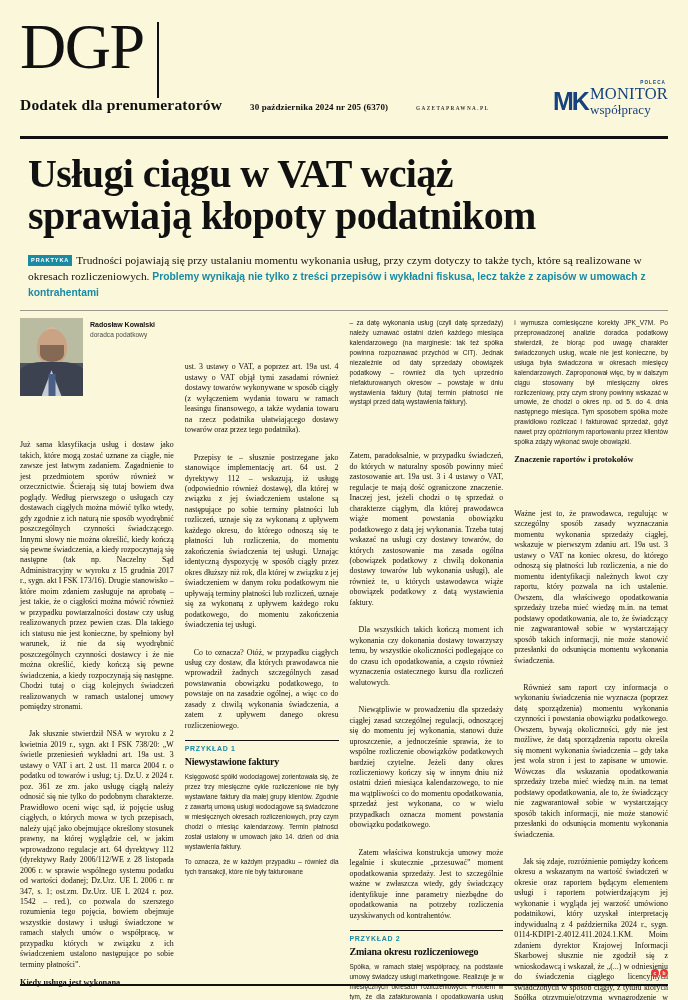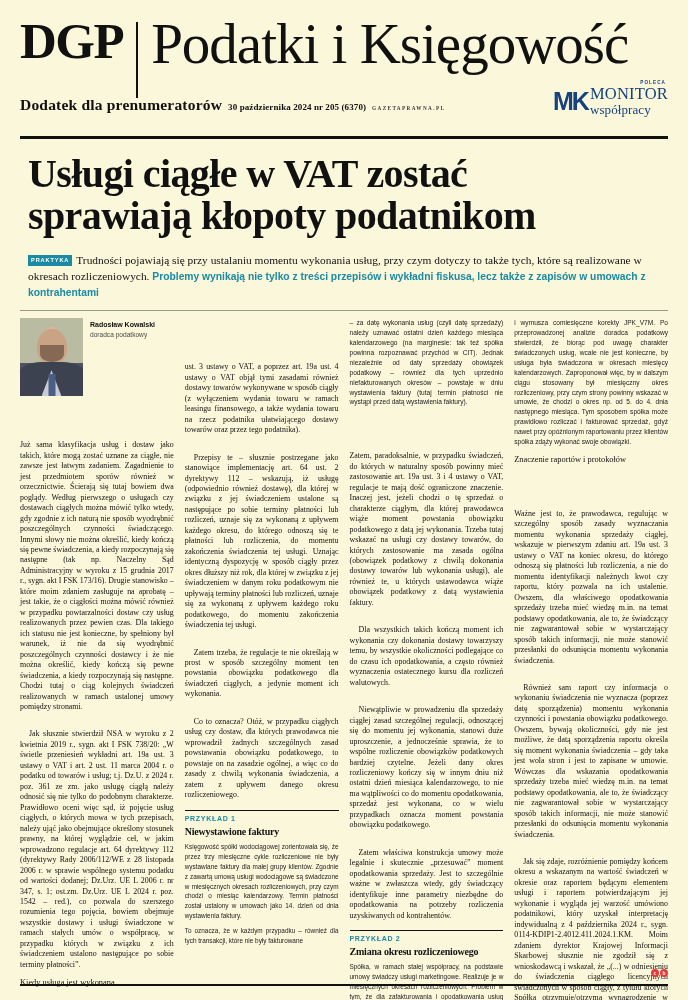--- a/index.html
+++ b/index.html
@@ -20,35 +20,35 @@
   }
 
   
   .masthead{position:relative;height:112px;}
   .mast-title{
     display:flex;align-items:flex-start;
     font-family:"Liberation Serif", serif;
     line-height:.92;
   }
   .mast-dgp{
-    font-size:51px;font-weight:700;letter-spacing:-1.5px;
+    font-size:64px;font-weight:400;letter-spacing:-1.5px;
     font-family:"Liberation Serif", serif;
   }
   .mast-rule{
     width:2px;background:#111;
     margin:4px 13px 0 13px;
     height:76px;
   }
   .mast-name{
     font-size:57px;font-weight:400;letter-spacing:-1px;
     font-family:"Liberation Serif", serif;
   }
   .mast-sub{
     position:absolute;left:0;top:78px;
-    display:flex;align-items:baseline;gap:6px;
+    display:flex;align-items:baseline;gap:28px;
   }
   .mast-sub-main{font-size:15.5px;font-weight:700;letter-spacing:.2px;}
   .mast-date{font-size:9px;font-weight:700;letter-spacing:.1px;}
   .mast-site{font-size:5.2px;font-weight:700;letter-spacing:1.4px;color:#3b3b3b;text-transform:uppercase;}
 
   
   .mk-block{
     position:absolute;right:0;top:62px;
     text-align:right;
     margin-left:21px;
@@ -170,21 +170,21 @@
     font-family:"Liberation Sans", sans-serif;
     font-size:6.6px;line-height:1.5;
     text-align:justify;margin:0;
     color:#222;
     hyphens:auto;
   }
   .body-serif p + p{margin-top:17px;}
 
   .subhead{
     font-family:"Liberation Serif", serif;
-    font-size:8.4px;font-weight:400;
+    font-size:8.4px;font-weight:700;
     margin:8px 0 3px 0;line-height:1.2;
   }
 
   
   .example{
     border-top:1.6px solid #111;
     padding-top:4px;margin-top:9px;
   }
   .ex-kicker{
     font-family:"Liberation Sans", sans-serif;
@@ -224,21 +224,20 @@
 </style>
 </head>
 <body>
 
 <div class="page">
 
   <div class="masthead">
     <div class="mast-title">
       <span class="mast-dgp">DGP</span>
       <span class="mast-rule"></span>
-      <span class="mast-name">Podatki i Księgowość</span>
     </div>
 
     <div class="mast-sub">
       <span class="mast-sub-main">Dodatek dla prenumeratorów</span>
       <span class="mast-date">30 października 2024 nr 205 (6370)</span>
       <span class="mast-site">GAZETAPRAWNA.PL</span>
     </div>
 
     <div class="mk-block">
       <div class="mk-poleca">POLECA</div>
@@ -248,21 +247,21 @@
           <div class="mk-w1">MONITOR</div>
           <div class="mk-w2">współpracy</div>
         </span>
       </div>
     </div>
   </div>
 
   <div class="rule-thick"></div>
 
   <h1 class="headline">
-    <span>Usługi ciągłe w VAT zostać</span><br>
+    <span>Usługi ciągu w VAT wciąż</span><br>
     <span>sprawiają kłopoty podatnikom</span>
   </h1>
 
   <div class="lead">
     <span class="tag">PRAKTYKA</span><span>Trudności pojawiają się przy ustalaniu momentu wykonania usług, przy czym dotyczy to także tych, które są realizowane w okresach rozliczeniowych.</span>
     <span class="lead-hi">Problemy wynikają nie tylko z treści przepisów i wykładni fiskusa, lecz także z zapisów w umowach z kontrahentami</span>
   </div>
 
   <div class="rule-thin"></div>
 
@@ -291,21 +290,20 @@
       <div class="subhead">Kiedy usługa jest wykonana</div>
       <div class="body-serif">
         <p class="noind">Wykazanie, że dane świadczenie ma charakter ciągły i jest realizowane w ustalonych przez strony okresach rozliczeniowych, jest istotne przy identyfikacji momentu wykonania. Związane jest to z tym, że prawodawca zdefiniował moment wykonania takich usług w art. 19a</p>
       </div>
     </div>
 
     <div class="col">
       <div class="body-serif">
         <p class="noind">ust. 3 ustawy o VAT, a poprzez art. 19a ust. 4 ustawy o VAT objął tymi zasadami również dostawy towarów wykonywane w sposób ciągły (z wyłączeniem wydania towaru w ramach leasingu finansowego, a także wydania towaru na rzecz podatnika ułatwiającego dostawy towarów oraz przez tego podatnika).</p>
         <p>Przepisy te – słusznie postrzegane jako stanowiące implementację art. 64 ust. 2 dyrektywy 112 – wskazują, iż usługę (odpowiednio również dostawę), dla której w związku z jej świadczeniem ustalone są następujące po sobie terminy płatności lub rozliczeń, uznaje się za wykonaną z upływem każdego okresu, do którego odnoszą się te płatności lub rozliczenia, do momentu zakończenia świadczenia tej usługi. Uznając identyczną dyspozycję w sposób ciągły przez okres dłuższy niż rok, dla której w związku z jej świadczeniem w danym roku podatkowym nie upływają terminy płatności lub rozliczeń, uznaje się za wykonaną z upływem każdego roku podatkowego, do momentu zakończenia świadczenia tej usługi.</p>
-        <p>Zatem trzeba, że regulacje te nie określają w prost w sposób szczególny moment ten powstania obowiązku podatkowego dla świadczeń ciągłych, a jedynie moment ich wykonania.</p>
         <p>Co to oznacza? Otóż, w przypadku ciągłych usług czy dostaw, dla których prawodawca nie wprowadził żadnych szczególnych zasad powstawania obowiązku podatkowego, to powstaje on na zasadzie ogólnej, a więc co do zasady z chwilą wykonania świadczenia, a zatem z upływem danego okresu rozliczeniowego.</p>
       </div>
 
       <div class="example">
         <div class="ex-kicker">PRZYKŁAD 1</div>
         <div class="ex-title">Niewystawione faktury</div>
         <div class="ex-body">
           <p>Księgowość spółki wodociągowej zorientowała się, że przez trzy miesięczne cykle rozliczeniowe nie były wystawiane faktury dla małej grupy klientów. Zgodnie z zawartą umową usługi wodociągowe są świadczone w miesięcznych okresach rozliczeniowych, przy czym chodzi o miesiąc kalendarzowy. Termin płatności został ustalony w umowach jako 14. dzień od dnia wystawienia faktury.</p>
           <p>To oznacza, że w każdym przypadku – również dla tych transakcji, które nie były fakturowane</p>
         </div>

